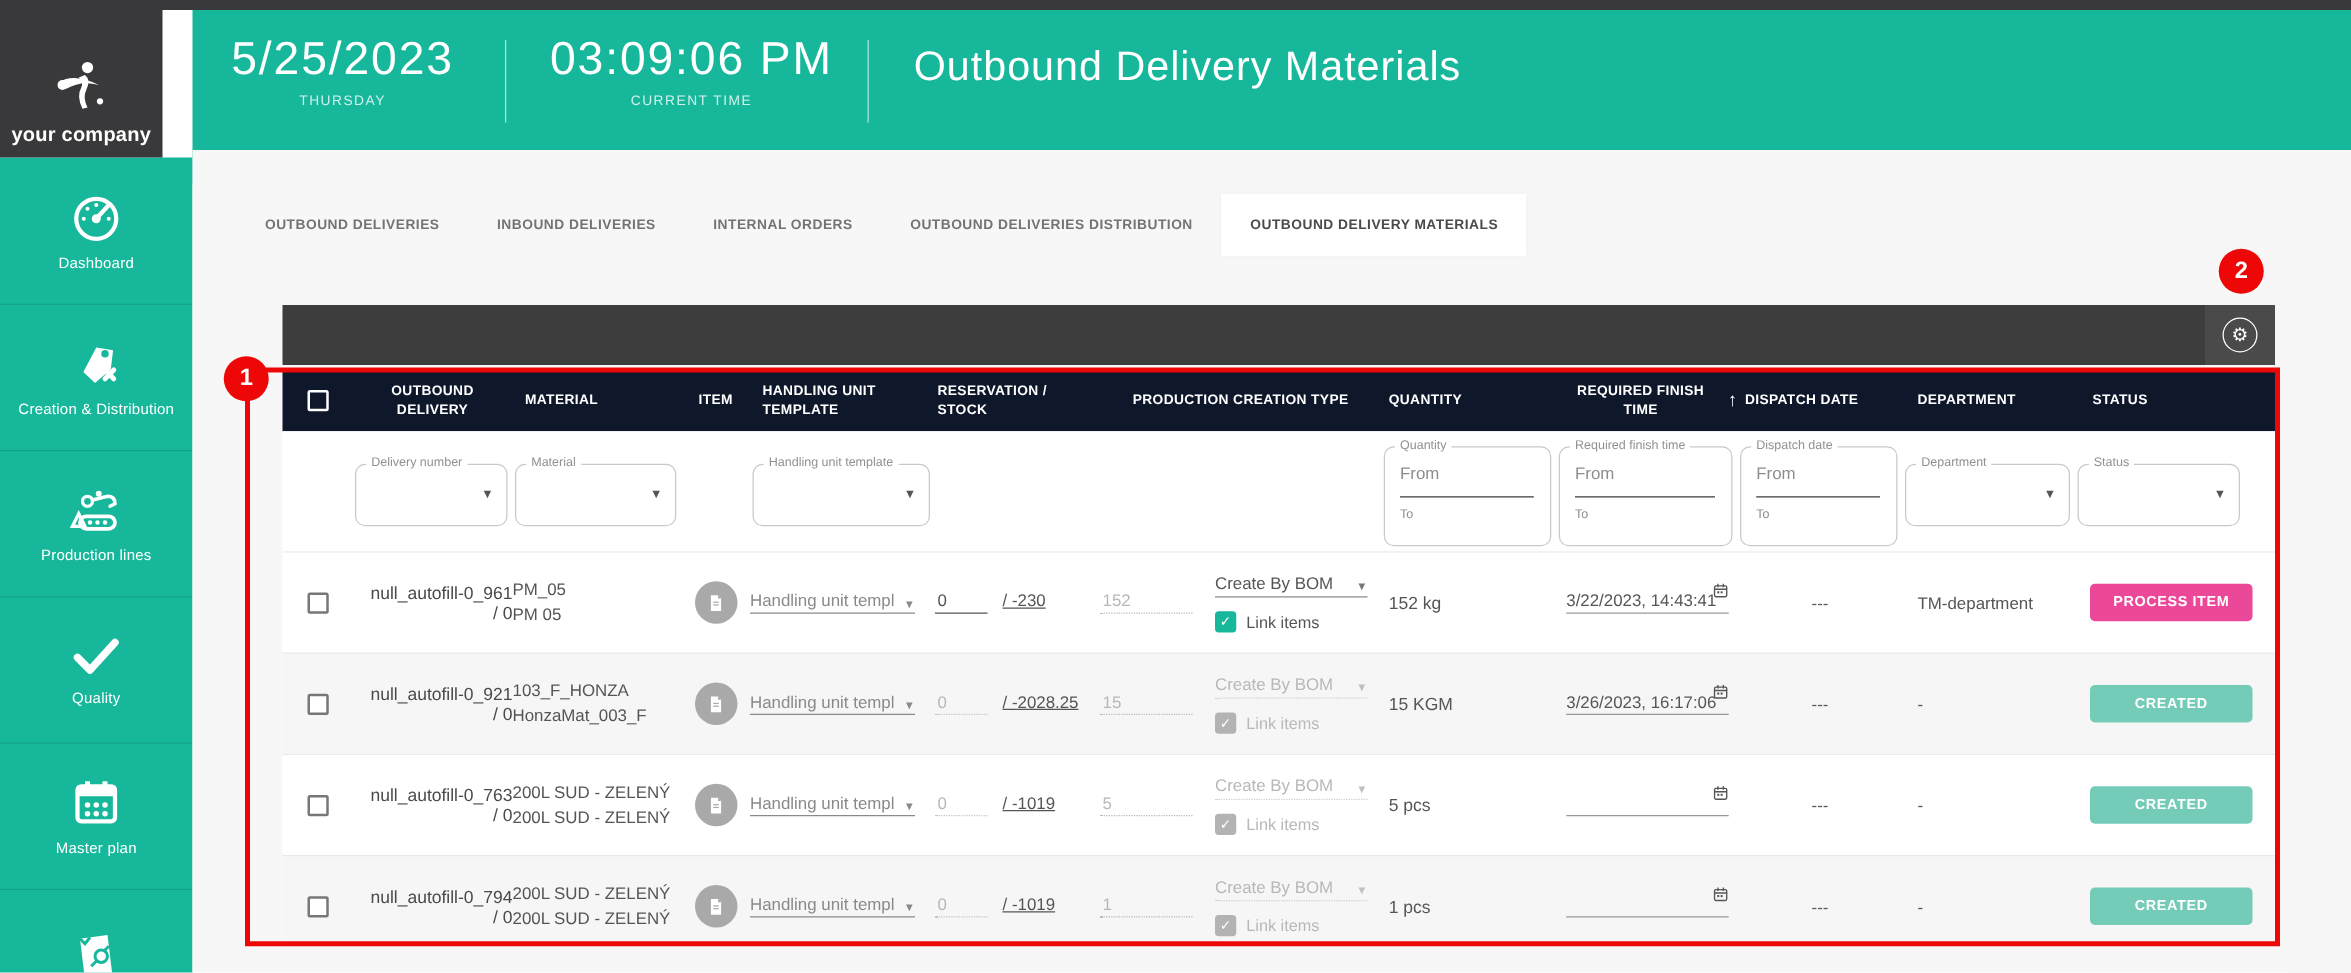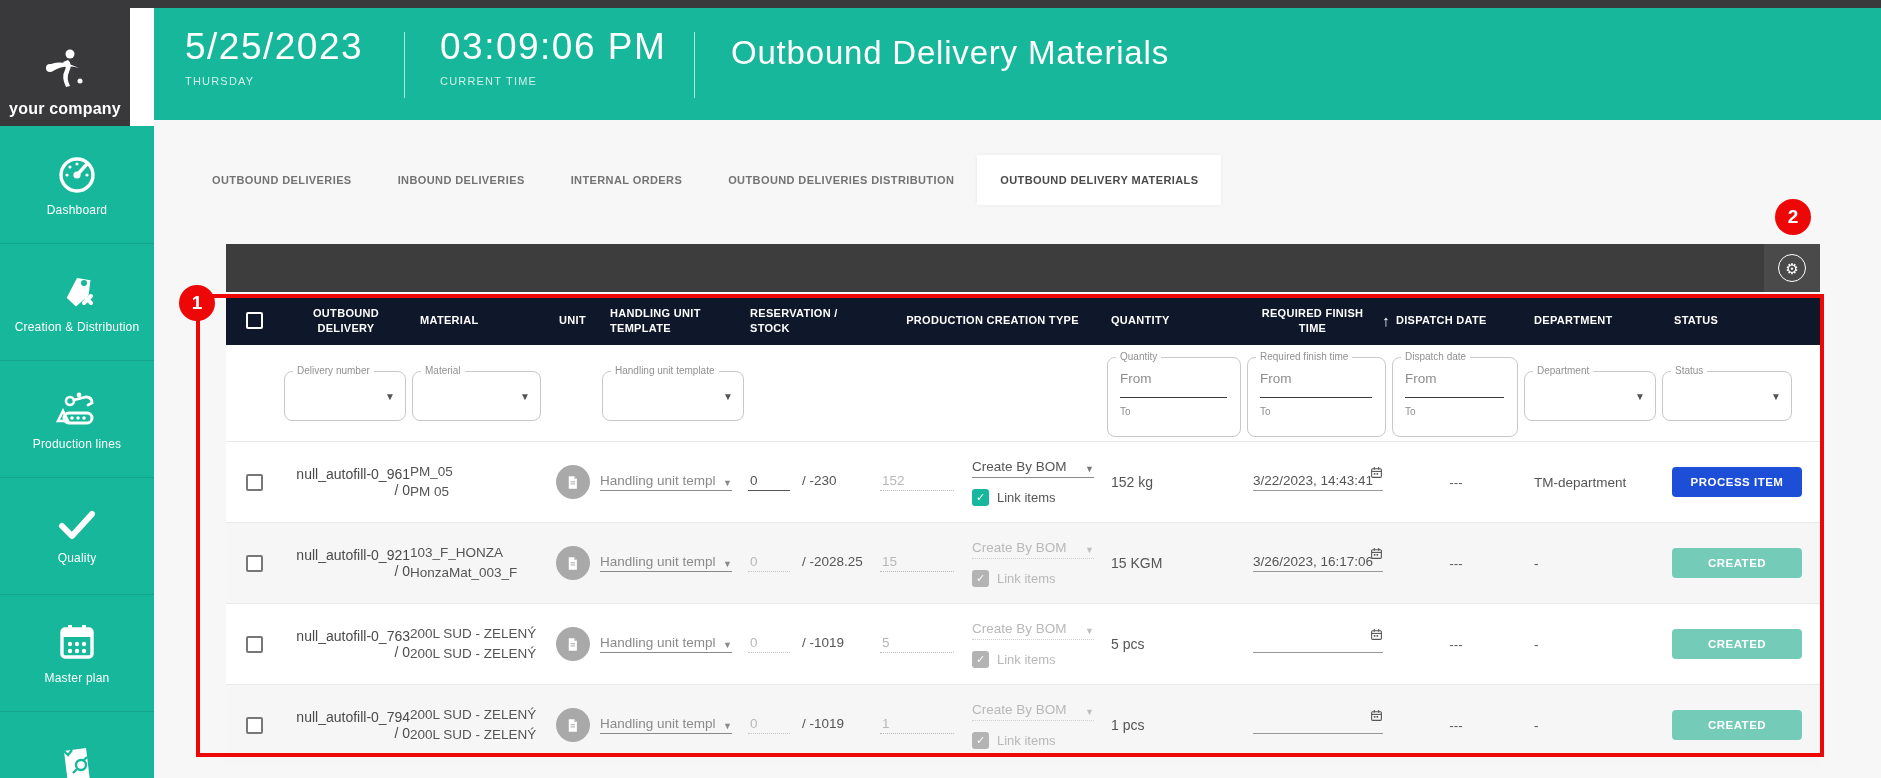--- a/index.html
+++ b/index.html
@@ -19,21 +19,21 @@
 
   
   .sidebar { position:absolute; left:0; top:126px; width:154px; height:652px; background:#16b79a; overflow:hidden; }
   .side-item { height:117px; display:flex; flex-direction:column; align-items:center; justify-content:center;
     color:#fff; cursor:pointer; border-top:1px solid rgba(0,0,0,0.10); }
   .side-item:first-child { border-top:none; }
   .side-item .lbl { margin-top:8px; font-size:12px; font-weight:400; letter-spacing:.2px; }
   .side-item svg { display:block; }
 
   
-  .header { position:absolute; left:154px; top:8px; width:1727px; height:140px; background:#16b79a; color:#fff; }
+  .header { position:absolute; left:154px; top:8px; width:1727px; height:140px; background:#16b79a; color:#fff;text-align:center; }
   .hdr-date { position:absolute; left:31px; top:20px; }
   .hdr-time { position:absolute; left:286px; top:20px; }
   .big-txt { font-size:37px; font-weight:300; letter-spacing:1.5px; line-height:1.05; }
   .sub-txt { font-size:11px; letter-spacing:1.2px; color:rgba(255,255,255,.8); margin-top:8px; }
   .hdr-sep { position:absolute; top:24px; width:1px; height:66px; background:rgba(255,255,255,.65); }
   .sep1 { left:250px; } .sep2 { left:540px; }
   .hdr-title { position:absolute; left:577px; top:26px; font-size:33px; font-weight:300; letter-spacing:.8px; }
 
   
   .main { position:absolute; left:154px; top:120px; width:1727px; height:658px; background:#f7f7f7; overflow:hidden; }
@@ -91,39 +91,39 @@
   .c.check { justify-content:center; }
   .c.delivery { padding-left:14px; font-size:14px; color:#4a4a4a;text-align:right; }
   .c.material { flex-direction:column; align-items:flex-start; justify-content:center; line-height:1.5; }
   .c.note { justify-content:center; }
   .note-circle { width:34px; height:34px; border-radius:50%; background:#a9a9a9; display:flex; align-items:center; justify-content:center; cursor:pointer; }
   .hu-select { width:132px; display:flex; justify-content:space-between; align-items:flex-end;
     border-bottom:1px solid #8a8a8a; color:#8a8a8a; padding-bottom:2px; cursor:pointer; white-space:nowrap; overflow:hidden; }
   .hu-select .crt { font-size:9px; color:#8a8a8a; }
   .c.reservation { align-items:baseline; }
   .resv-input { display:inline-block; width:42px; border-bottom:1px solid #555; padding:0 0 2px 2px; color:#555; cursor:text; }
-  .resv-total { margin-left:12px; color:#555; }
+  .resv-total { margin-left:12px; color:#555;text-decoration:underline; }
   .stock-input { display:inline-block; width:74px; border-bottom:1px dotted #b9b9b9; color:#b8b8b8; padding:0 0 2px 2px; cursor:text; }
   .c.creation { flex-direction:column; align-items:flex-start; justify-content:center; padding-left:10px; }
   .creation-sel { width:122px; display:flex; justify-content:space-between; align-items:flex-end;
     border-bottom:1px solid #8a8a8a; color:#555; padding-bottom:3px; cursor:pointer; }
   .creation-sel .crt { font-size:9px; color:#777; }
   .link-row { display:flex; align-items:center; gap:8px; margin-top:11px; font-size:13px; color:#555; }
   .link-cb { width:17px; height:17px; border-radius:3px; background:#16b79a; color:#fff; font-size:11px;
     display:flex; align-items:center; justify-content:center; cursor:pointer; }
   .c.quantity { padding-left:6px; font-size:14px; }
   .date-field { position:relative; width:130px; margin-left:8px; cursor:text; }
   .date-field .dtext { display:block; min-height:18px; border-bottom:1px solid #999; padding-right:15px;
     white-space:nowrap; font-size:13.5px; color:#555; }
   .date-field svg { position:absolute; right:0; top:-7px; }
   .c.dispatch { justify-content:center; color:#5a5a5a; }
   .c.department { padding-left:12px; }
   .status-btn { margin-left:12px; width:130px; height:30px; border:none; border-radius:4px; color:#fff;
     font-size:11.5px; font-weight:bold; letter-spacing:.5px; font-family:"Liberation Sans",sans-serif; cursor:pointer; }
-  .status-btn.process { background:#1d4ed8; }
+  .status-btn.process { background:#ec4899; }
   .status-btn.created { background:#74ccb8; }
 
   
   .row-disabled .resv-input { border-bottom:1px dotted #c4c4c4; color:#b8b8b8; }
   .row-disabled .creation-sel { border-bottom:1px dotted #cfcfcf; color:#b8b8b8; cursor:default; }
   .row-disabled .creation-sel .crt { color:#c0c0c0; }
   .row-disabled .link-cb { background:#b3b3b3; cursor:default; }
   .row-disabled .link-row { color:#b8b8b8; }
 </style>
 </head>
@@ -239,21 +239,21 @@
   </div>
 
   <div class="table-wrap">
 
     <div class="tgrid thead">
       <div class="hc">
           <div class="hdr-check"></div>
         </div>
       <div class="hc center" style="padding:0 14px;">OUTBOUND DELIVERY</div>
       <div class="hc padl">MATERIAL</div>
-      <div class="hc center">UNIT</div>
+      <div class="hc center">ITEM</div>
       <div class="hc padl" style="padding-right:30px;">HANDLING UNIT TEMPLATE</div>
       <div class="hc" style="padding-right:35px; padding-left:2px;">RESERVATION / STOCK</div>
       <div class="hc h-creation">PRODUCTION CREATION TYPE</div>
       <div class="hc padl" style="padding-left:6px;">QUANTITY</div>
       <div class="hc center" style="padding:0 18px 0 8px;">
         <span>REQUIRED FINISH TIME</span>
         <span class="sort-arrow">↑</span>
       </div>
       <div class="hc padl" style="padding-left:6px;">DISPATCH DATE</div>
       <div class="hc padl" style="padding-left:12px;">DEPARTMENT</div>

